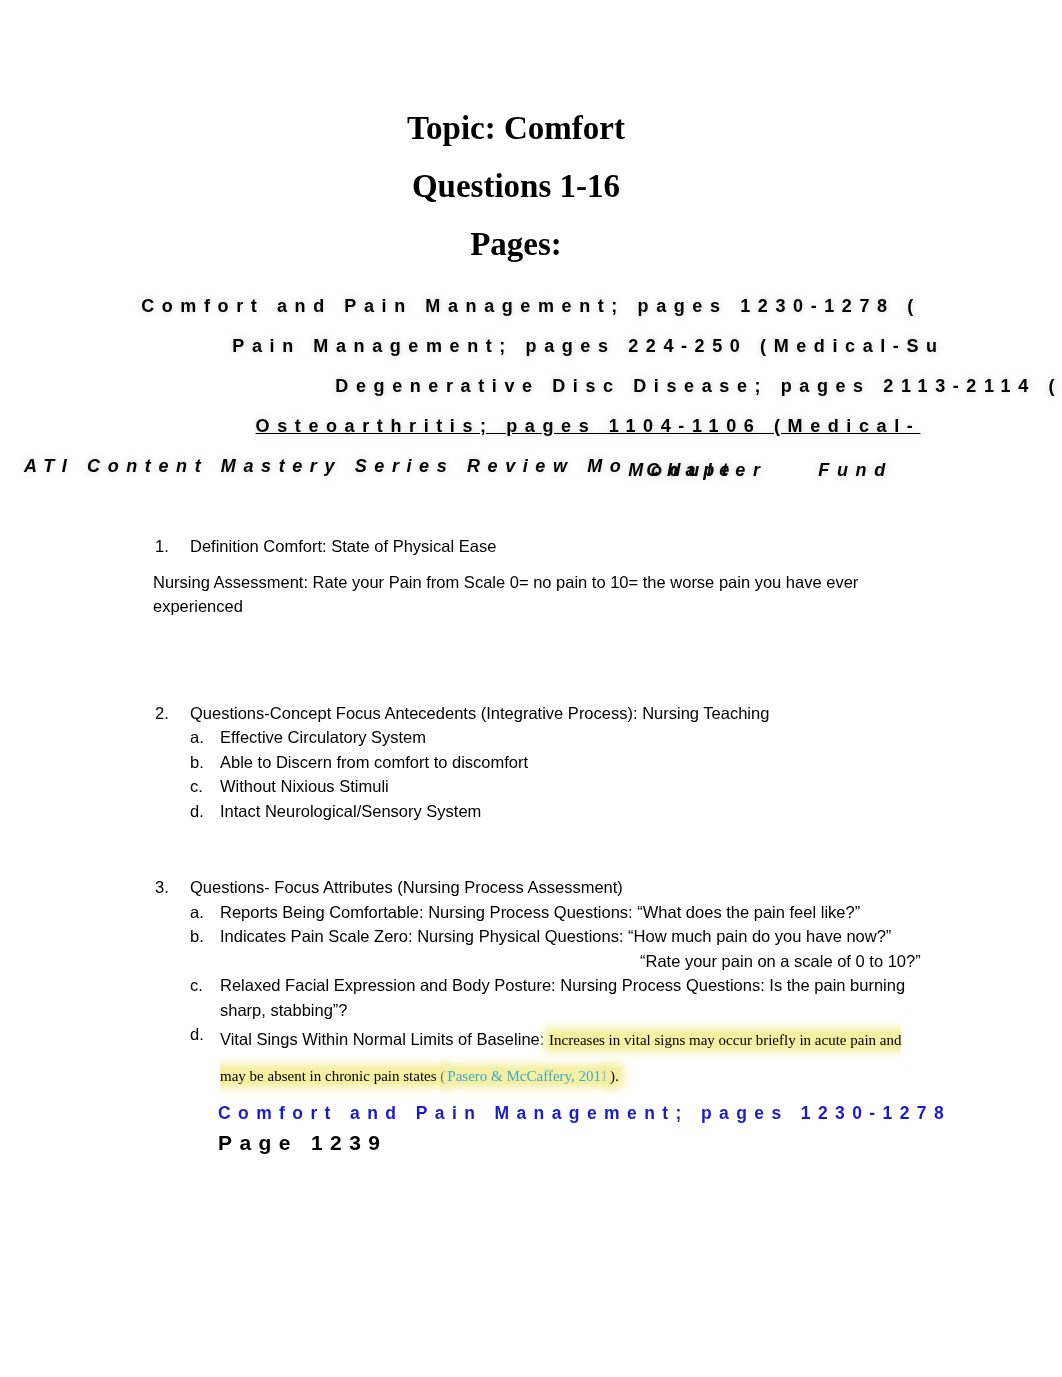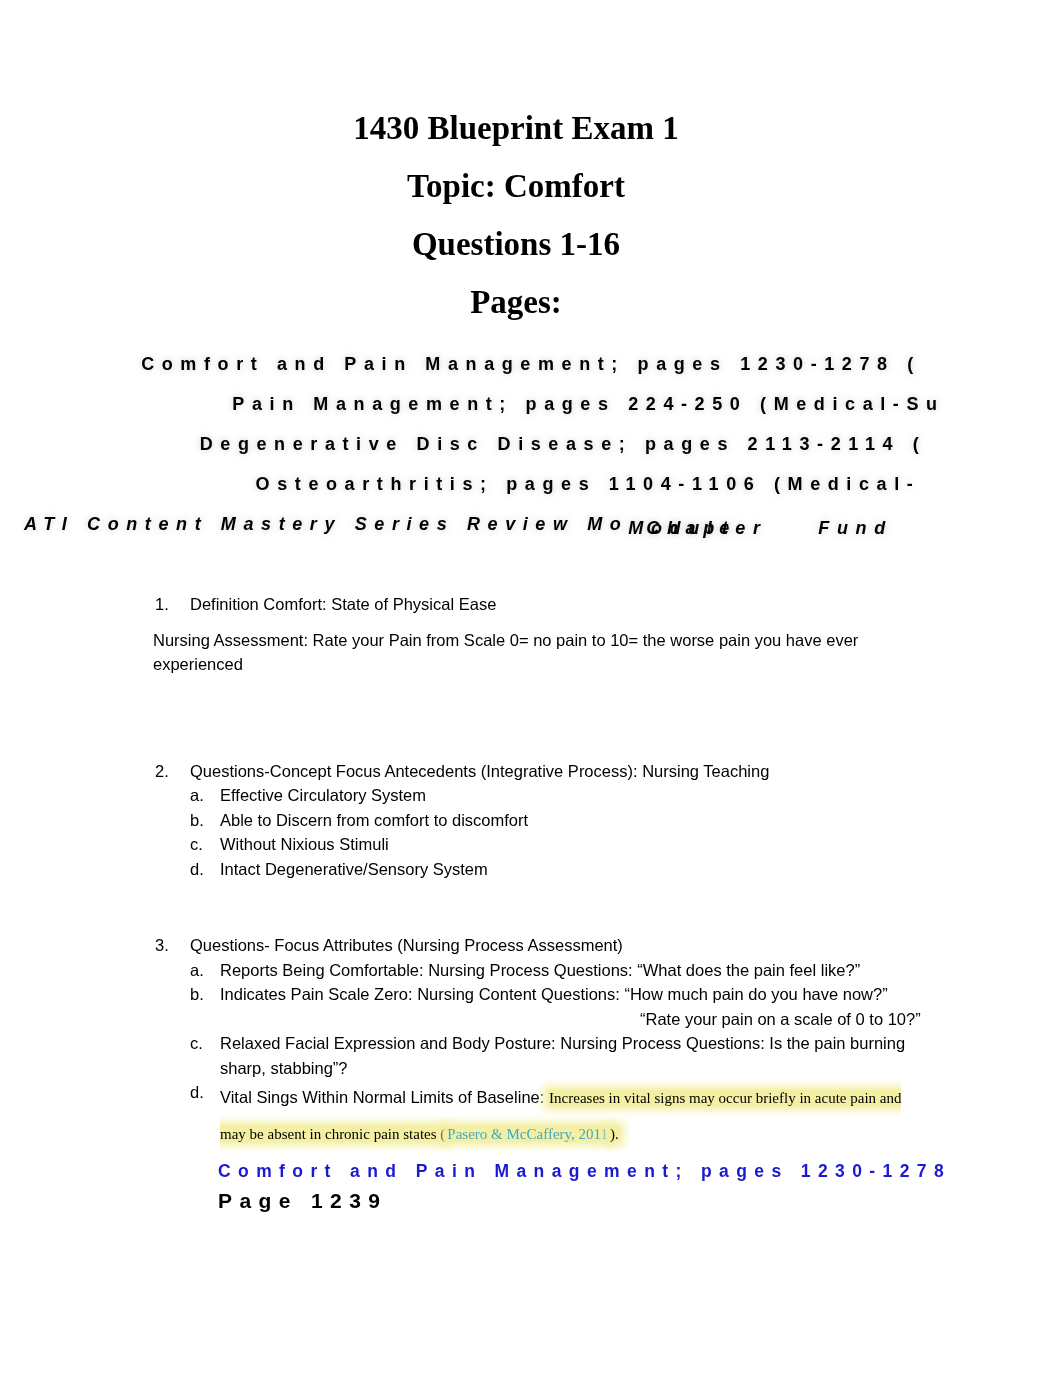--- a/index.html
+++ b/index.html
@@ -51,22 +51,22 @@
     font-size: 18px;
     letter-spacing: 7.6px;
     line-height: 40px;
     white-space: nowrap;
     text-align: center;
     overflow: hidden;
     text-shadow: 0 0 7px rgba(120,120,120,0.40);
   }
   .ref-line.indent-a { }
   .ref-line.indent-b { padding-left: 115px; }
-  .ref-line.indent-c { padding-left: 64px; }
-  .ref-line.indent-d { padding-left: 114px; }
+  .ref-line.indent-c { padding-left: 64px; text-align: right; }
+  .ref-line.indent-d { padding-left: 114px; text-decoration: underline; }
 
   .ref-line-italic {
     font-family: "Liberation Sans", sans-serif;
     font-weight: bold;
     font-style: italic;
     font-size: 18px;
     letter-spacing: 7.6px;
     line-height: 40px;
     white-space: nowrap;
     overflow: hidden;
@@ -172,21 +172,20 @@
     color: #000000;
     white-space: nowrap;
   }
 </style>
 </head>
 <body>
 
 <div class="page">
 
   <div class="titles">
-    <h1 class="doc-title">1430 Blueprint Exam 1</h1>
     <h1 class="doc-title">Topic: Comfort</h1>
     <h1 class="doc-title">Questions 1-16</h1>
     <h1 class="doc-title">Pages:</h1>
   </div>
 
   <div class="ref-block">
     <div class="ref-line indent-a">Comfort and Pain Management; pages 1230-1278 (</div>
     <div class="ref-line indent-b">Pain Management; pages 224-250 (Medical-Su</div>
     <div class="ref-line indent-c">Degenerative Disc Disease; pages 2113-2114 (</div>
     <div class="ref-line indent-d">Osteoarthritis; pages 1104-1106 (Medical-</div>
@@ -215,38 +214,38 @@
       <div class="sub-item">
         <span class="marker">b.</span>
         <span>Able to Discern from comfort to discomfort</span>
       </div>
       <div class="sub-item">
         <span class="marker">c.</span>
         <span>Without Nixious Stimuli</span>
       </div>
       <div class="sub-item">
         <span class="marker">d.</span>
-        <span>Intact Degenerative/Sensory System</span>
+        <span>Intact Neurological/Sensory System</span>
       </div>
     </div>
 
     <div class="spacer-md"></div>
 
     <div class="num-item">
       <span class="marker">3.</span>
       <span>Questions- Focus Attributes (Nursing Process Assessment)</span>
     </div>
     <div class="sub-list">
       <div class="sub-item">
         <span class="marker">a.</span>
         <span>Reports Being Comfortable: Nursing Process Questions: “What does the pain feel like?”</span>
       </div>
       <div class="sub-item">
         <span class="marker">b.</span>
-        <span>Indicates Pain Scale Zero: Nursing Content Questions: “How much pain do you have now?”</span>
+        <span>Indicates Pain Scale Zero: Nursing Physical Questions: “How much pain do you have now?”</span>
       </div>
       <div class="hanging-line">“Rate your pain on a scale of 0 to 10?”</div>
       <div class="sub-item">
         <span class="marker">c.</span>
         <span>Relaxed Facial Expression and Body Posture: Nursing Process Questions: Is the pain burning sharp, stabbing”?</span>
       </div>
       <div class="sub-item">
         <span class="marker">d.</span>
         <span>Vital Sings Within Normal Limits of Baseline:</span><span class="hl-note"> <span class="hl">Increases in vital signs may occur briefly in acute pain and may be absent in chronic pain states (</span><span class="hl cite">Pasero &amp; McCaffery, 2011</span><span class="hl">).</span></span>
       </div>

